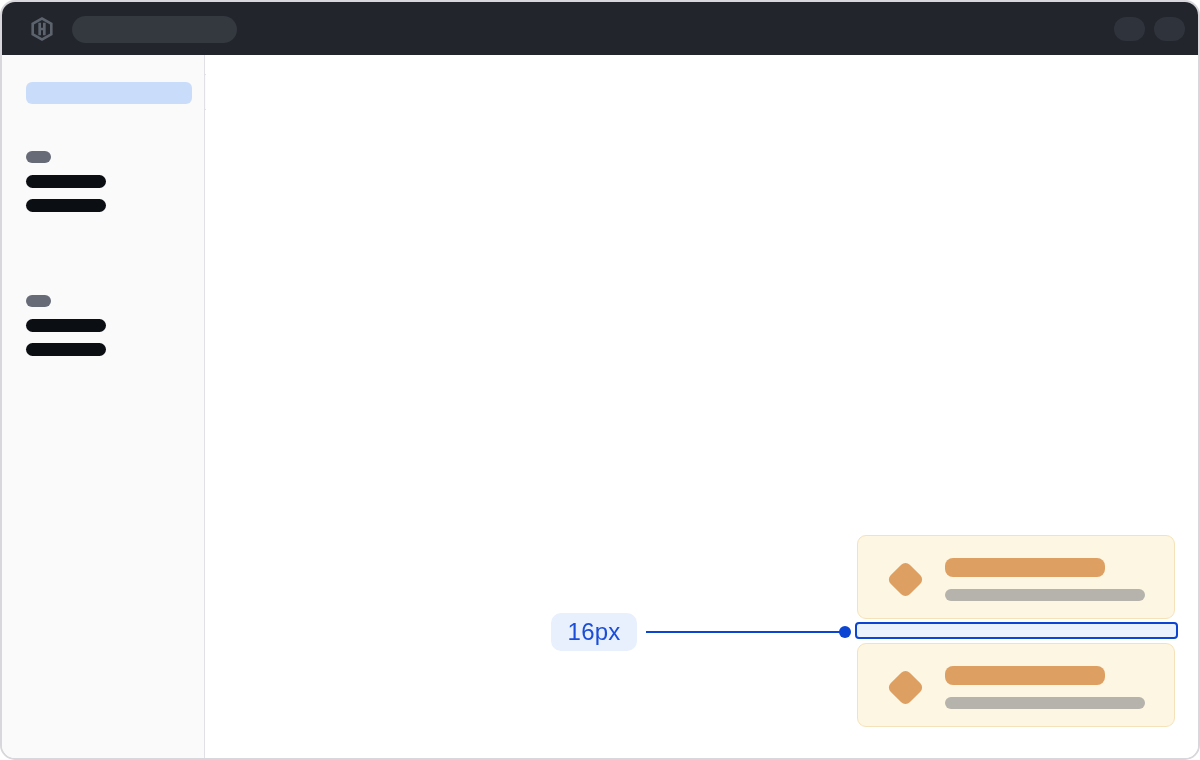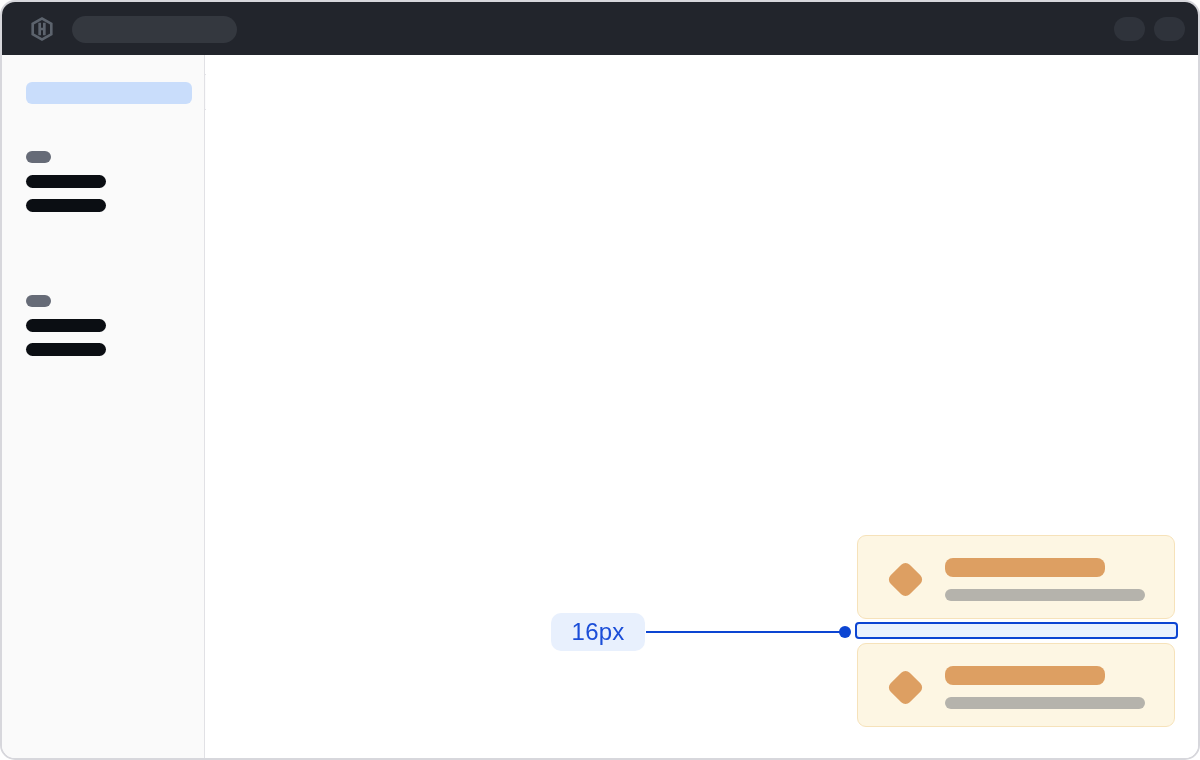--- a/index.html
+++ b/index.html
@@ -78,21 +78,21 @@
   }
   .measure-line {
     position: absolute; left: 644px; top: 629px; width: 197px; height: 2px;
     background: #0c45d2;
   }
   .measure-dot {
     position: absolute; left: 837px; top: 624px; width: 12px; height: 12px;
     border-radius: 50%; background: #0c45d2;
   }
   .measure-label {
-    position: absolute; left: 549px; top: 611px; width: 94px; height: 38px;
+    position: absolute; left: 549px; top: 611px; width: 86px; height: 38px;
     border-radius: 10px; background: #e8f0fd;
     color: #1b4ed8; font-size: 24px; font-weight: 500;
     display: flex; align-items: center; justify-content: center;
     letter-spacing: 0.2px;
   }
 </style>
 </head>
 <body>
 
 <div class="window">

